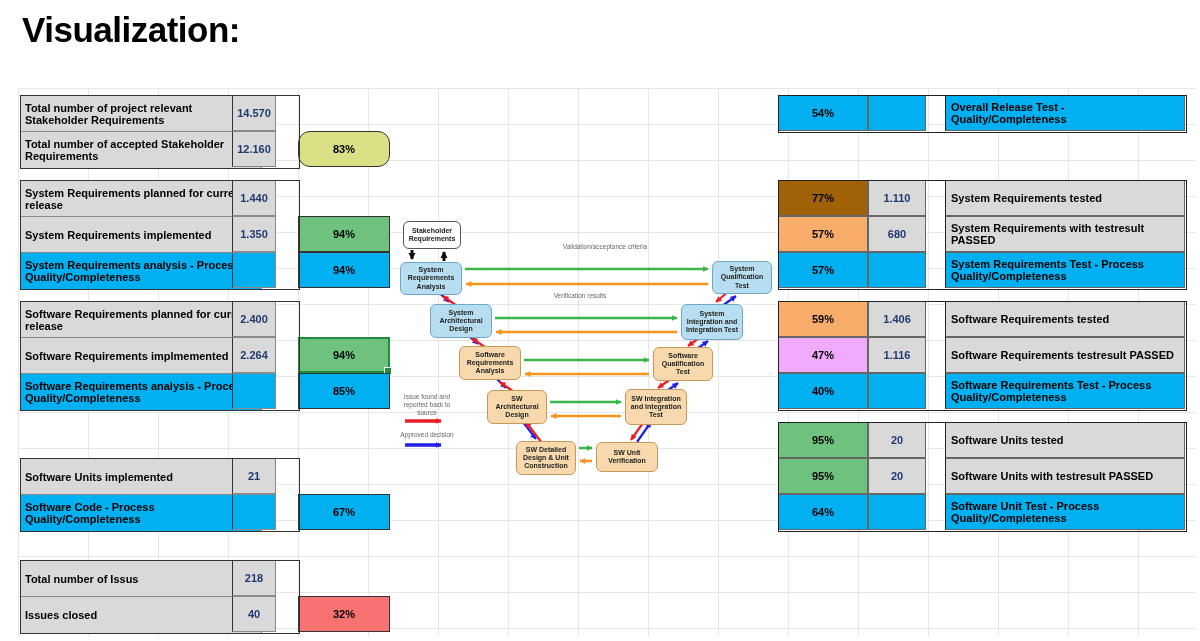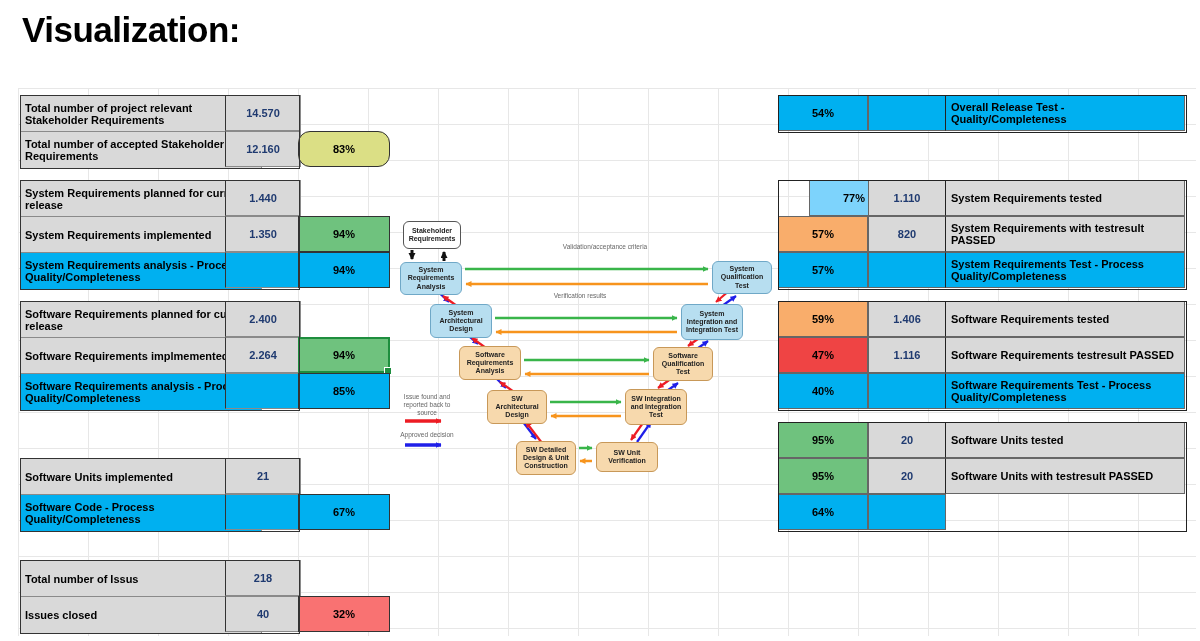--- a/index.html
+++ b/index.html
@@ -6,32 +6,32 @@
   .screen{position:relative;width:1200px;height:641px;background:#ffffff;overflow:hidden;
           font-family:"Liberation Sans",sans-serif;}
   .grid{position:absolute;left:18px;top:88px;width:1178px;height:548px;
         background-image:linear-gradient(to right,#e7e7e7 1px,transparent 1px),
                          linear-gradient(to bottom,#e7e7e7 1px,transparent 1px);
         background-size:70px 36px;}
   .title{position:absolute;left:22px;top:10px;font-size:35px;font-weight:800;color:#000;letter-spacing:-0.5px;text-align:center;}
   .cell{position:absolute;height:36px;box-sizing:border-box;display:flex;align-items:center;
         font-size:11px;font-weight:bold;color:#000;line-height:1.12;}
   .llabel{left:20px;width:242px;padding:18px 4px;background:#d9d9d9;border:1px solid #8a8a8a;}
-  .lval{left:225px;width:76px;justify-content:center;background:#d9d9d9;color:#1f3a70;
+  .lval{left:232px;width:44px;justify-content:center;background:#d9d9d9;color:#1f3a70;
         border:1px solid #8a8a8a;border-left:1.5px solid #333;}
   .lpct{left:298px;width:92px;justify-content:center;border:1px solid #333;}
   .rpct{left:778px;width:90px;justify-content:center;border:1px solid #666;}
-  .rval{left:868px;width:78px;justify-content:center;background:#d9d9d9;color:#1f3a70;border:1px solid #666;}
+  .rval{left:868px;width:58px;justify-content:center;background:#d9d9d9;color:#1f3a70;border:1px solid #666;}
   .rlabel{left:945px;width:240px;padding:4px 5px;background:#d9d9d9;border:1px solid #666;border-left:1.5px solid #222;}
   .c-blue{background:#00b0f0;}
   .c-green{background:#6fc27e;}
   .c-yg{background:#dbdf85;border-radius:12px;}
-  .c-yellow{background:#7dd3fc;margin-left:31px;}
+  .c-yellow{background:#a16207;}
   .c-orange{background:#f9ad6b;}
-  .c-salmon{background:#ef4444;}
+  .c-salmon{background:#f0abfc;}
   .c-red{background:#f97272;}
   .selected{border:2px solid #1e8e3e;}
   .handle{position:absolute;right:-3px;bottom:-3px;width:6px;height:6px;background:#1e8e3e;border:1px solid #fff;}
   .frame{position:absolute;border:1.5px solid #333;pointer-events:none;}
   .rframe{position:absolute;border:1.5px solid #222;pointer-events:none;}
   
   .vmodel{position:absolute;left:395px;top:215px;width:395px;height:270px;}
   .vmodel svg{position:absolute;left:0;top:0;}
   .dbox{position:absolute;box-sizing:border-box;border-radius:6px;display:flex;align-items:center;
         justify-content:center;text-align:center;font-size:7px;font-weight:bold;color:#222;
@@ -92,21 +92,21 @@
 
   <div class="cell rpct c-blue" style="top:95px">54%</div>
   <div class="cell rval c-blue" style="top:95px"></div>
   <div class="cell rlabel c-blue" style="top:95px">Overall Release Test - Quality/Completeness</div>
   <div class="rframe" style="left:778px;top:95px;width:407px;height:36px"></div>
 
   <div class="cell rpct c-yellow" style="top:180px">77%</div>
   <div class="cell rval" style="top:180px">1.110</div>
   <div class="cell rlabel" style="top:180px">System Requirements tested</div>
   <div class="cell rpct c-orange" style="top:216px">57%</div>
-  <div class="cell rval" style="top:216px">820</div>
+  <div class="cell rval" style="top:216px">680</div>
   <div class="cell rlabel" style="top:216px">System Requirements with testresult PASSED</div>
   <div class="cell rpct c-blue" style="top:252px">57%</div>
   <div class="cell rval c-blue" style="top:252px"></div>
   <div class="cell rlabel c-blue" style="top:252px">System Requirements Test - Process Quality/Completeness</div>
   <div class="rframe" style="left:778px;top:180px;width:407px;height:108px"></div>
 
   <div class="cell rpct c-orange" style="top:301px">59%</div>
   <div class="cell rval" style="top:301px">1.406</div>
   <div class="cell rlabel" style="top:301px">Software Requirements tested</div>
   <div class="cell rpct c-salmon" style="top:337px">47%</div>
@@ -118,20 +118,21 @@
   <div class="rframe" style="left:778px;top:301px;width:407px;height:108px"></div>
 
   <div class="cell rpct c-green" style="top:422px">95%</div>
   <div class="cell rval" style="top:422px">20</div>
   <div class="cell rlabel" style="top:422px">Software Units tested</div>
   <div class="cell rpct c-green" style="top:458px">95%</div>
   <div class="cell rval" style="top:458px">20</div>
   <div class="cell rlabel" style="top:458px">Software Units with testresult PASSED</div>
   <div class="cell rpct c-blue" style="top:494px">64%</div>
   <div class="cell rval c-blue" style="top:494px"></div>
+  <div class="cell rlabel c-blue" style="top:494px">Software Unit Test - Process Quality/Completeness</div>
   <div class="rframe" style="left:778px;top:422px;width:407px;height:108px"></div>
 
   <div class="vmodel">
     <svg width="395" height="270" viewBox="0 0 395 270">
       <defs>
         <marker id="mG" markerUnits="userSpaceOnUse" markerWidth="8" markerHeight="8" refX="5.5" refY="3" orient="auto">
             <path d="M0,0 L6,3 L0,6 Z" fill="#39b54a"></path>
           </marker>
         <marker id="mO" markerUnits="userSpaceOnUse" markerWidth="8" markerHeight="8" refX="5.5" refY="3" orient="auto">
             <path d="M0,0 L6,3 L0,6 Z" fill="#f7941d"></path>

